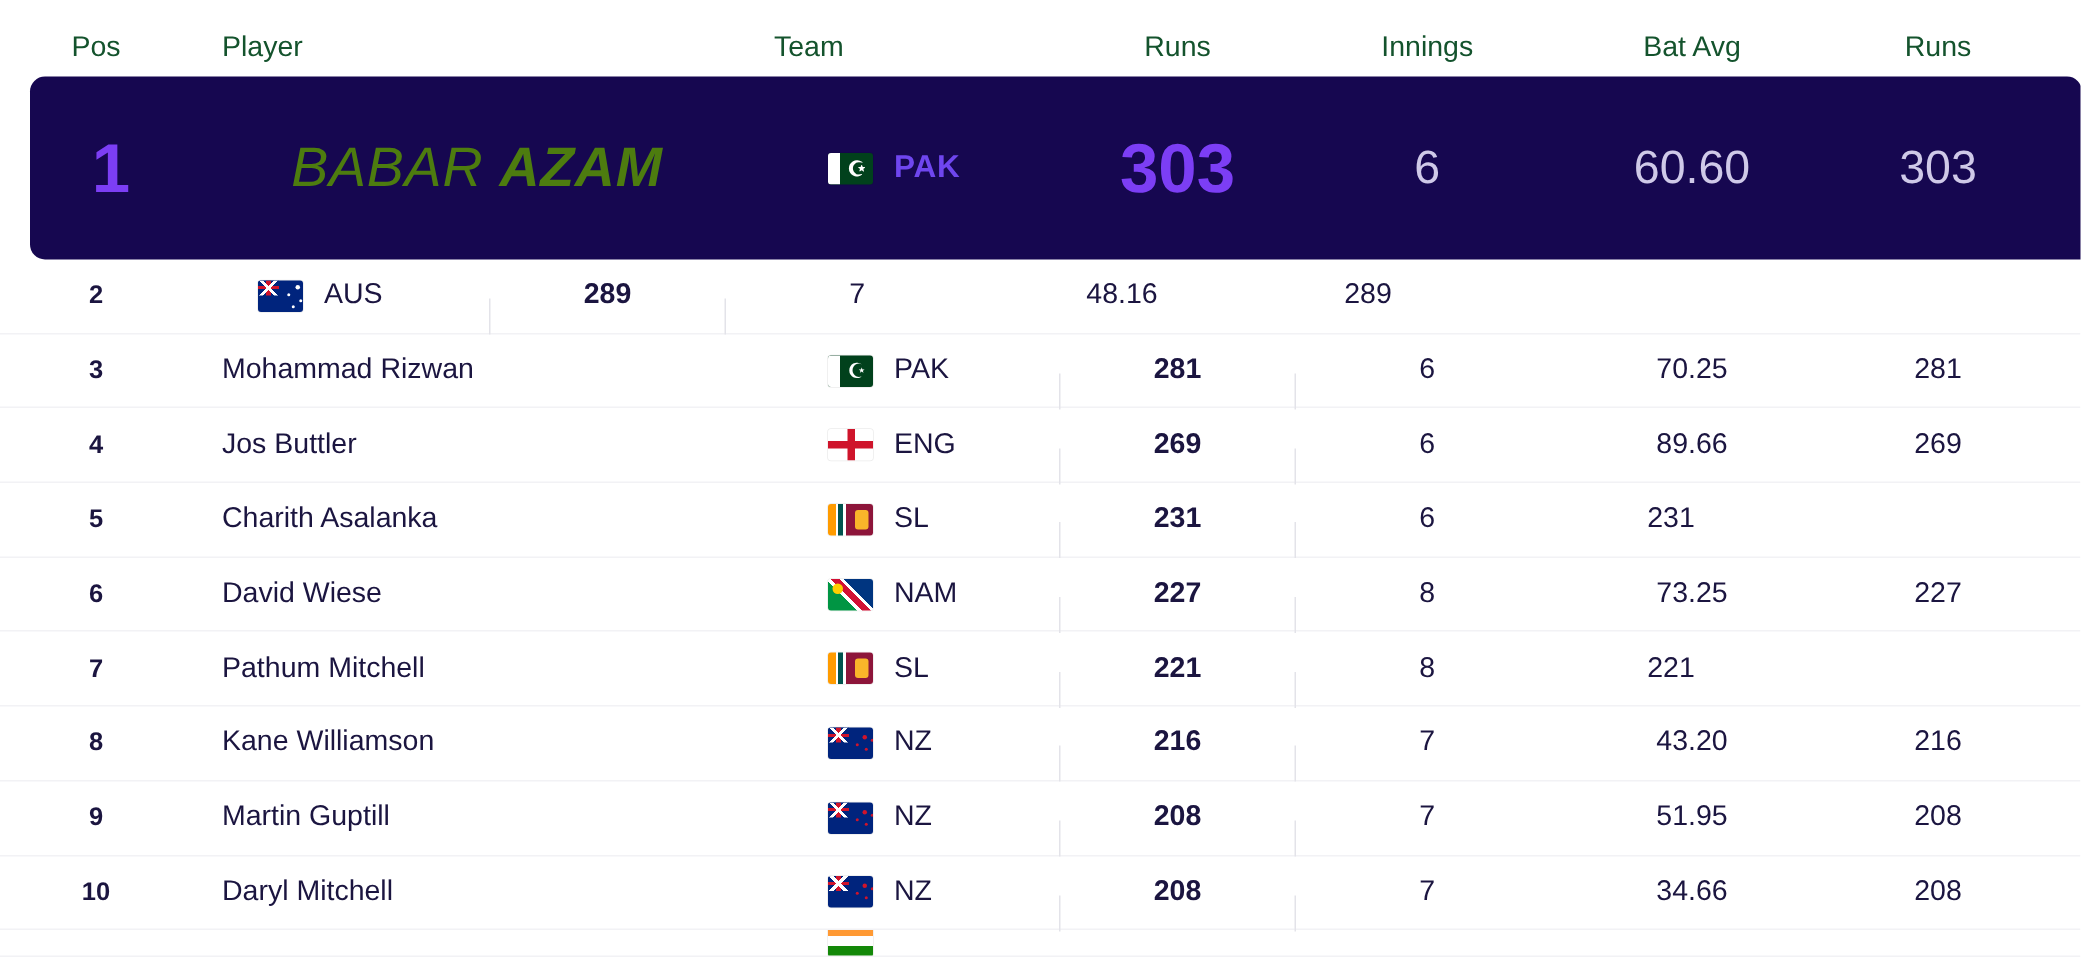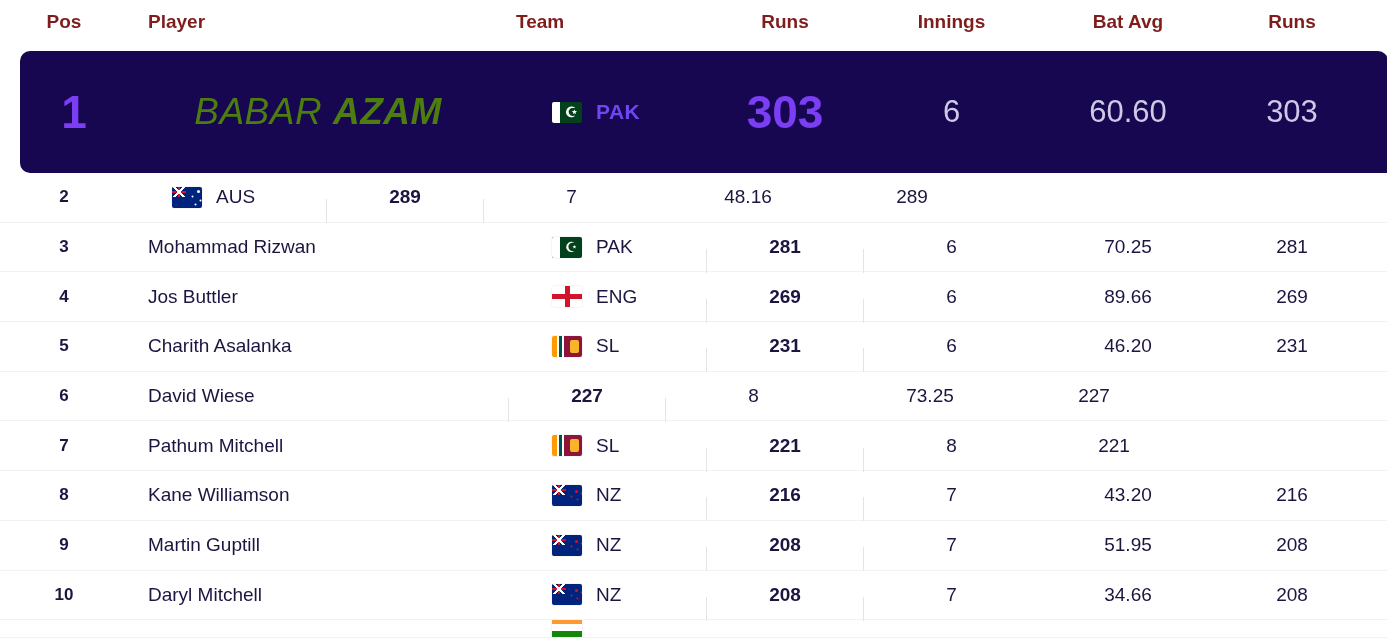--- a/index.html
+++ b/index.html
@@ -27,24 +27,25 @@
   .c-player { width: 380px; flex: none; padding-left: 20px; }
   .c-team   { width: 198px; flex: none; display: flex; align-items: center; gap: 14px; padding-left: 44px; }
   .c-runs   { width: 158px; flex: none; text-align: center; }
   .c-inn    { width: 175px; flex: none; text-align: center; }
   .c-avg    { width: 178px; flex: none; text-align: center; }
   .c-runs2  { width: 150px; flex: none; text-align: center; }
 
   
   .header {
     height: 51px;
+    align-items: flex-end;
     padding-bottom: 8px;
-    color: #7f1d1d;
+    color: #14532d;
     font-size: 19px;
-    font-weight: 700;
+    font-weight: 400;
   }
   .header .c-team { display: block; text-align: left; padding-left: 8px; }
 
   
   .feature-wrap {
     position: relative;
     padding-left: 20px;
   }
   .feature {
     position: relative;
@@ -261,26 +262,29 @@
       </div>
       <div class="row drow">
         <div class="c-pos">5</div>
         <div class="c-player">Charith Asalanka</div>
         <div class="c-team">
           <span class="flag sl"></span>
           <span>SL</span>
         </div>
         <div class="c-runs">231</div>
         <div class="c-inn">6</div>
-        <div class="c-avg">46.20</div>
         <div class="c-runs2">231</div>
       </div>
       <div class="row drow">
         <div class="c-pos">6</div>
         <div class="c-player">David Wiese</div>
+        <div class="c-team">
+          <span class="flag nam"></span>
+          <span>NAM</span>
+        </div>
         <div class="c-runs">227</div>
         <div class="c-inn">8</div>
         <div class="c-avg">73.25</div>
         <div class="c-runs2">227</div>
       </div>
       <div class="row drow">
         <div class="c-pos">7</div>
         <div class="c-player">Pathum Mitchell</div>
         <div class="c-team">
           <span class="flag sl"></span>

